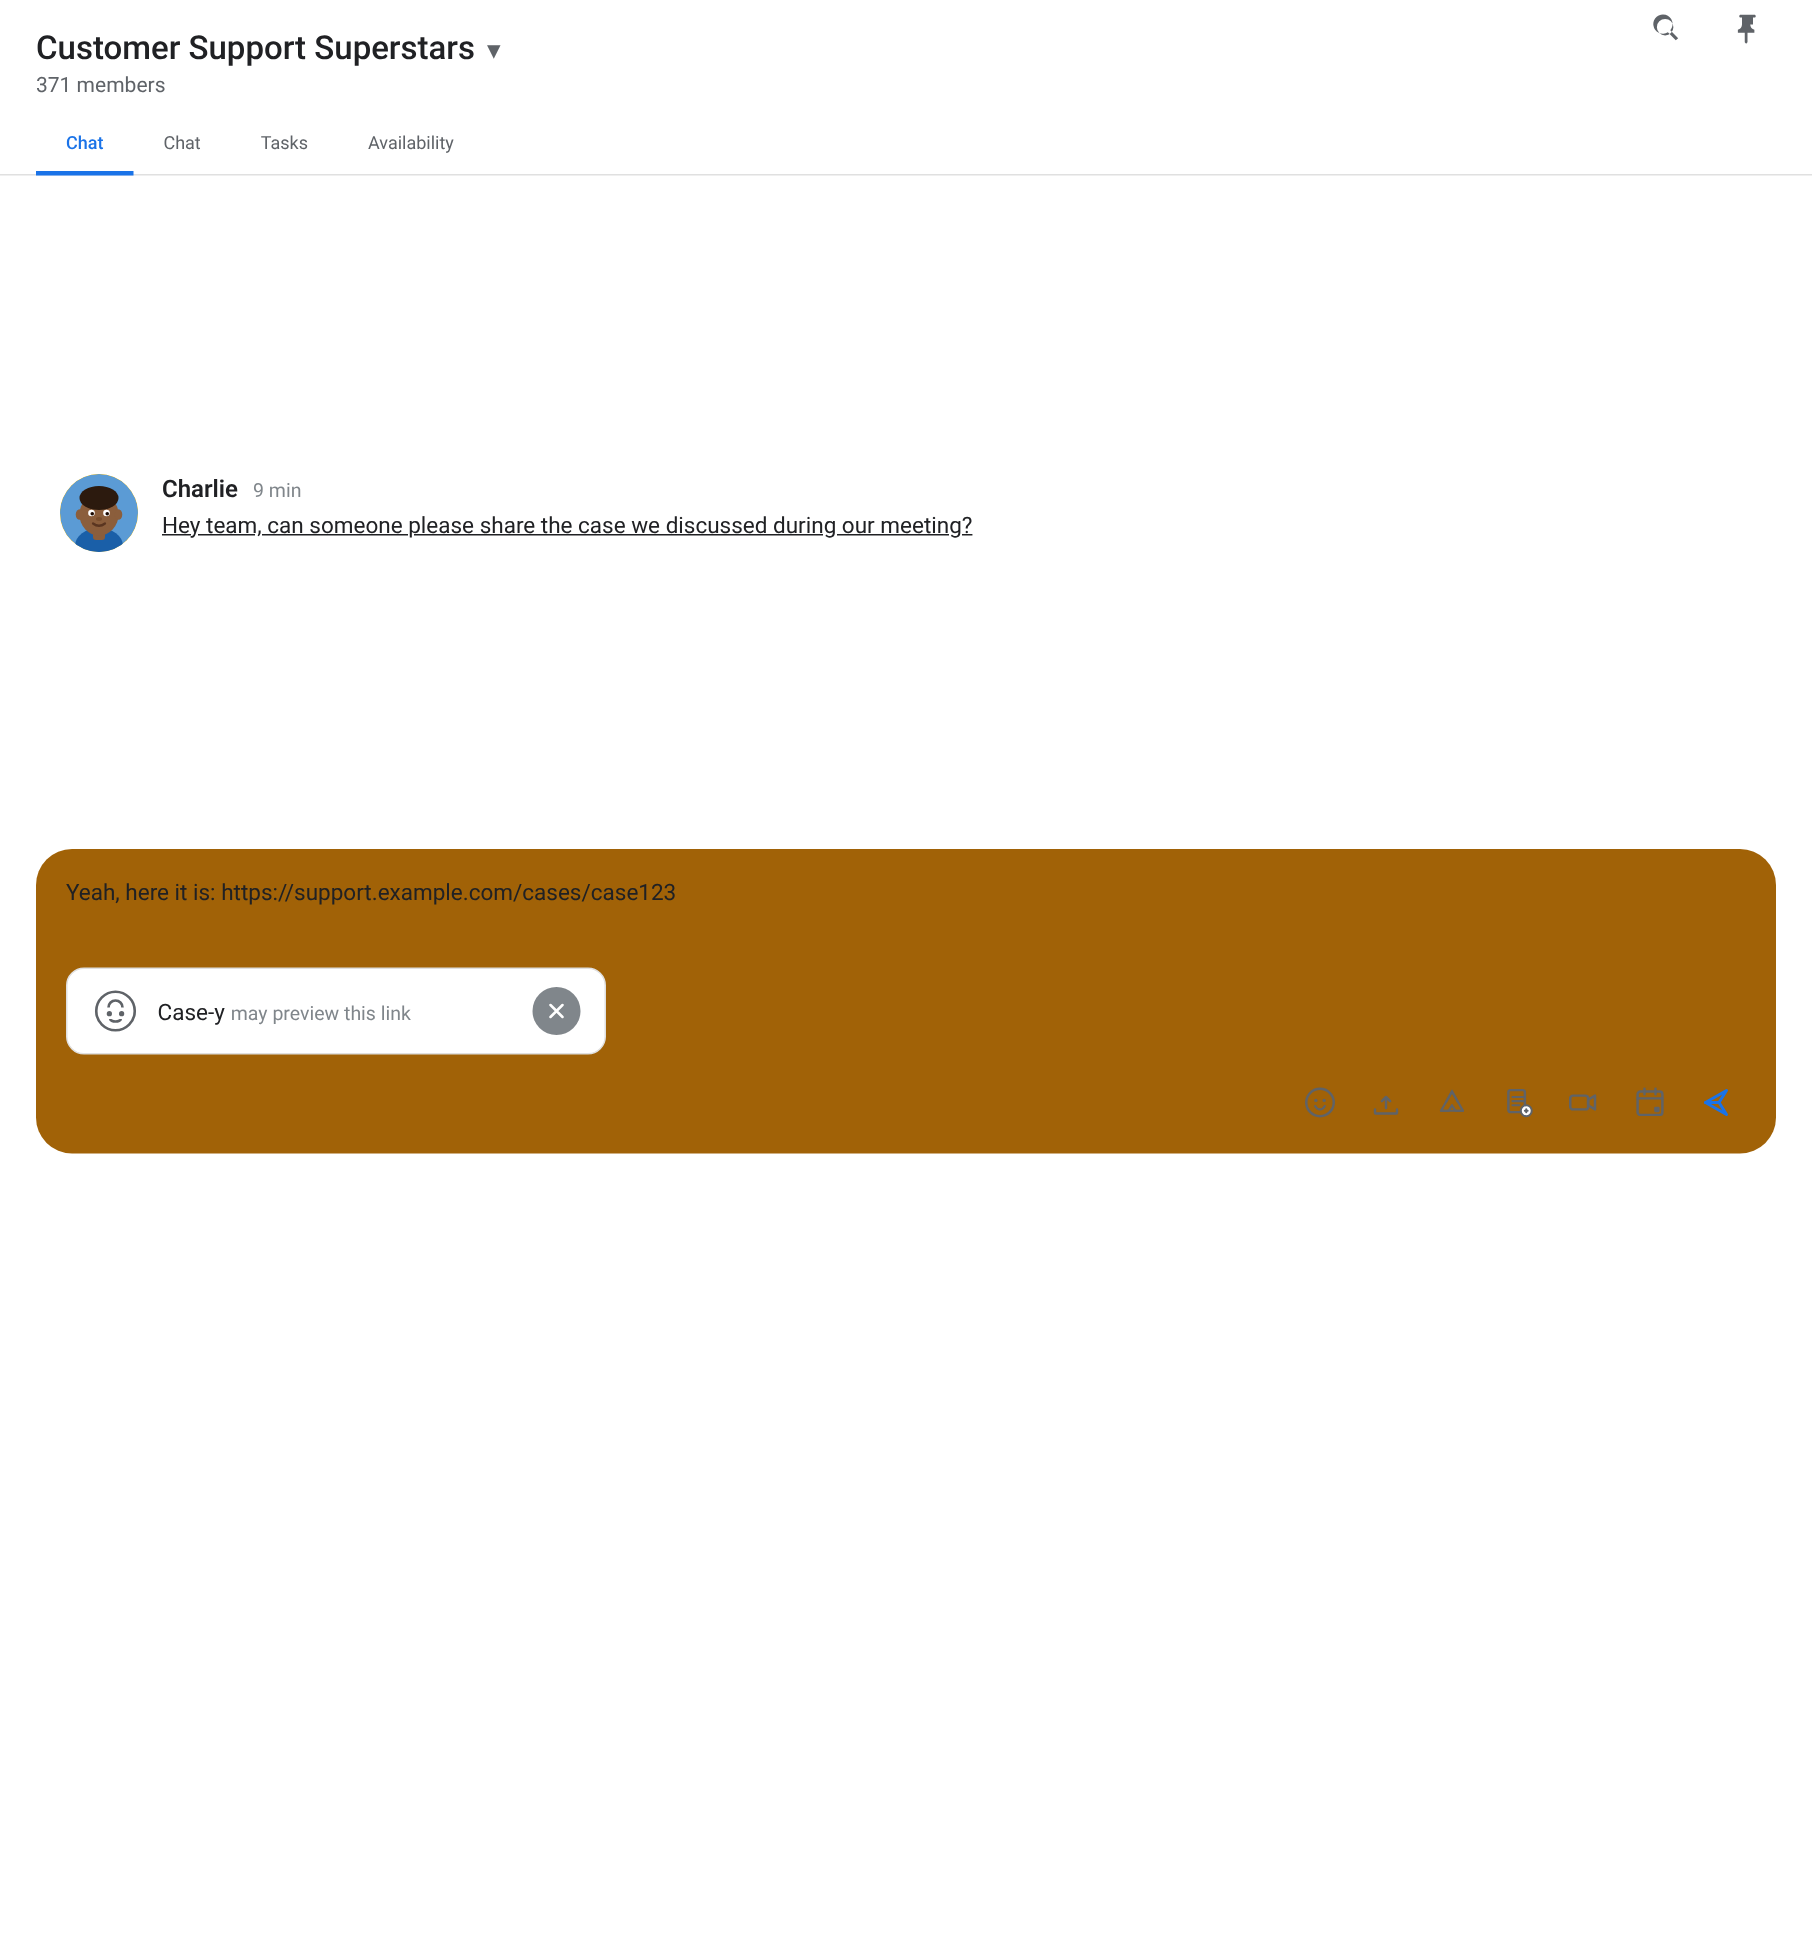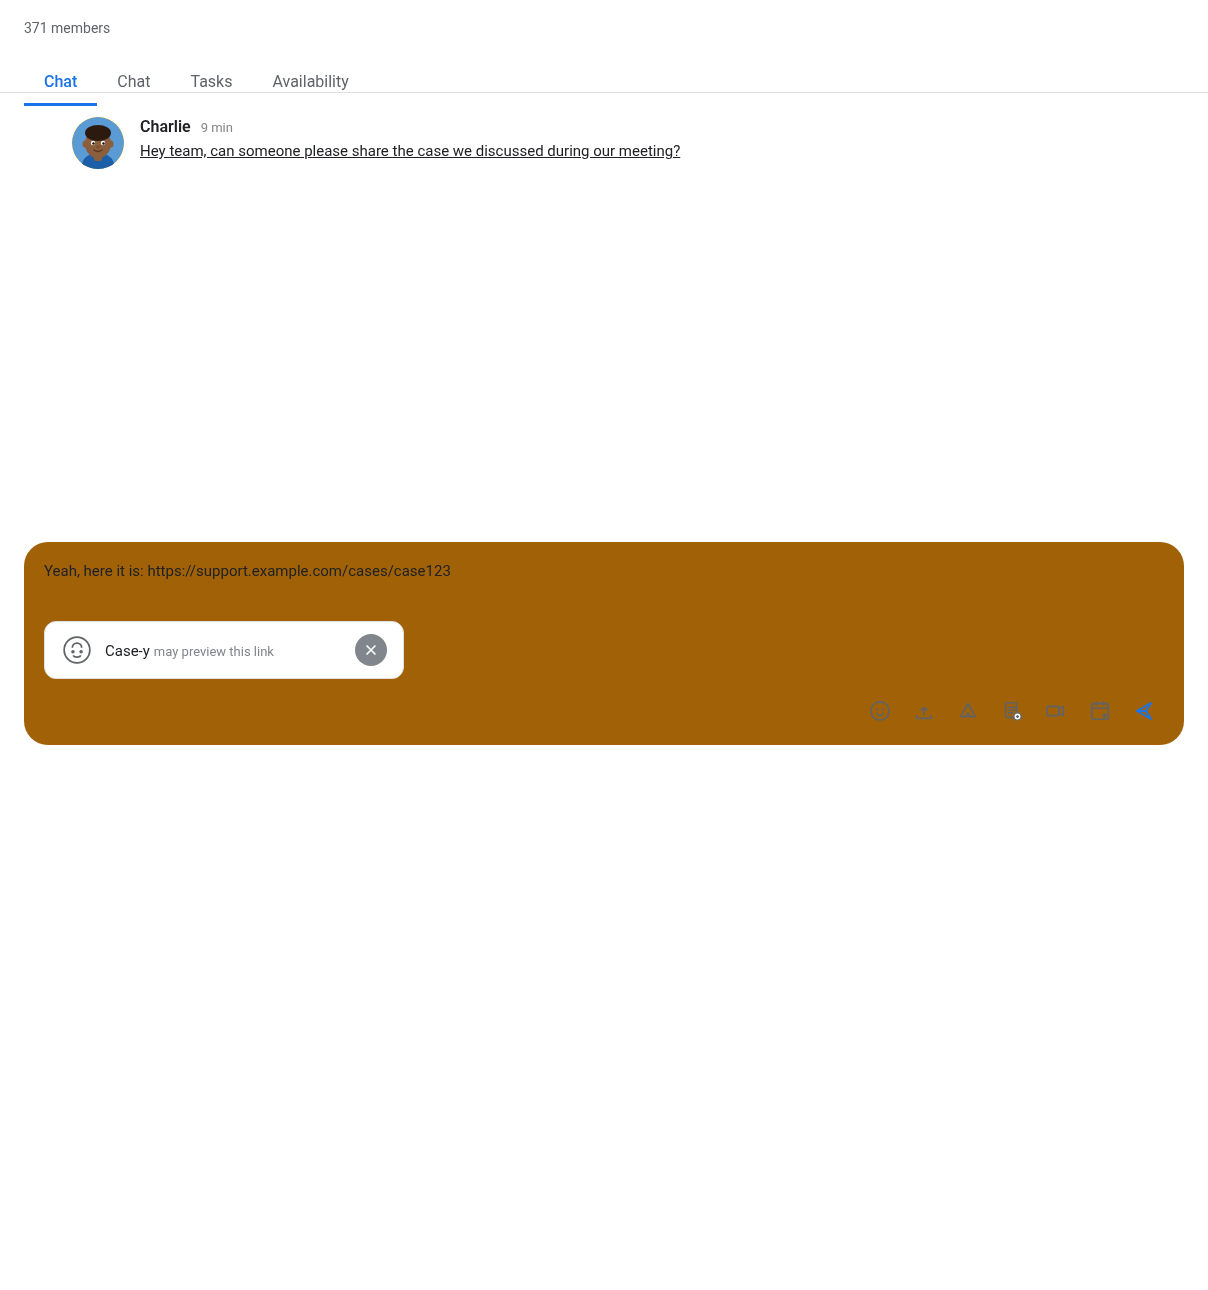--- a/index.html
+++ b/index.html
@@ -68,27 +68,27 @@
     }
 
     .tabs {
       display: flex;
       gap: 0;
       margin-top: 4px;
     }
 
     .tab {
       padding: 10px 20px 12px 20px;
-      font-size: 16px;
+      font-size: 12px;
       font-weight: 400;
       color: #5f6368;
       cursor: pointer;
       border-bottom: 3px solid transparent;
       position: relative;
-      top: 14px;
+      top: 1px;
       transition: color 0.2s;
     }
 
     .tab.active {
       color: #1a73e8;
       border-bottom: 3px solid #1a73e8;
       font-weight: 500;
     }
 
     .chat-area {
@@ -96,23 +96,22 @@
       flex-direction: column;
       padding: 24px 0;
       min-height: 700px;
       justify-content: flex-end;
     }
 
     .message-list {
       flex: 1;
       display: flex;
       flex-direction: column;
-      justify-content: flex-start;
-      padding: 0 28px;
-      margin-left: 44px;
+      justify-content: center;
+      padding: 0 40px;
     }
 
     .message-item {
       display: flex;
       gap: 16px;
       align-items: flex-start;
       margin-bottom: 8px;
     }
 
     .avatar {
@@ -267,20 +266,38 @@
     }
 
     svg {
       display: block;
     }
   </style>
 </head>
 <body>
 
 <div class="header">
+  <div class="header-top">
+    <div class="title-row">
+      <span class="group-title">Customer Support Superstars</span>
+      <span class="dropdown-icon">▾</span>
+    </div>
+    <div class="header-actions">
+      <button class="icon-button" title="Search">
+        <svg width="22" height="22" viewBox="0 0 24 24" fill="none">
+          <path d="M20.49 19l-5.73-5.73A7 7 0 1 0 13 14.77L18.73 20.5 20.49 19zM5 11a6 6 0 1 1 6 6A6 6 0 0 1 5 11z" fill="#5f6368"></path>
+        </svg>
+      </button>
+      <button class="icon-button" title="Pin">
+        <svg width="22" height="22" viewBox="0 0 24 24" fill="none">
+          <path d="M16 9V4h1c.55 0 1-.45 1-1s-.45-1-1-1H7c-.55 0-1 .45-1 1s.45 1 1 1h1v5c0 1.86-1.28 3.41-3 3.86V15h5v7l1 1 1-1v-7h5v-2.14C15.28 12.41 14 10.86 14 9h2z" fill="#5f6368"></path>
+        </svg>
+      </button>
+    </div>
+  </div>
   <div class="members-count">371 members</div>
   <div class="tabs">
     <div class="tab active">Chat</div>
     <div class="tab">Chat</div>
     <div class="tab">Tasks</div>
     <div class="tab">Availability</div>
   </div>
 </div>
 
 <div class="chat-area">

